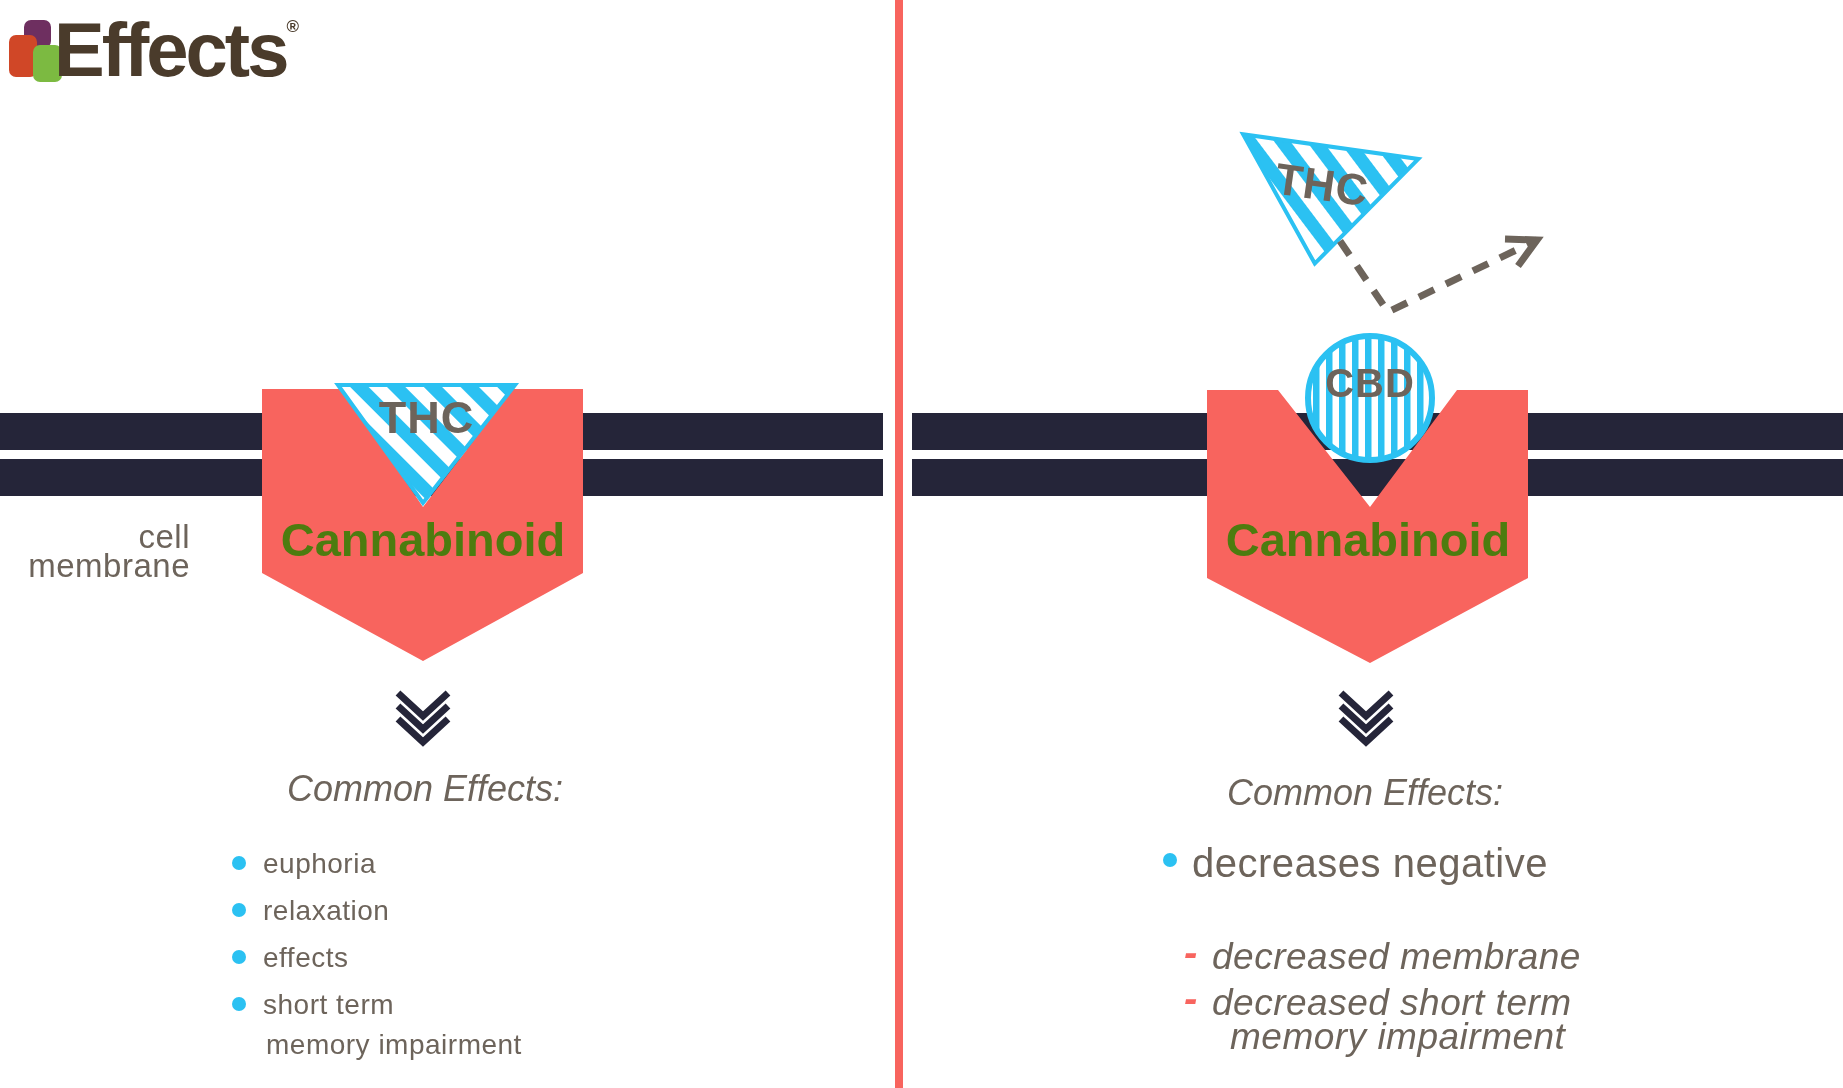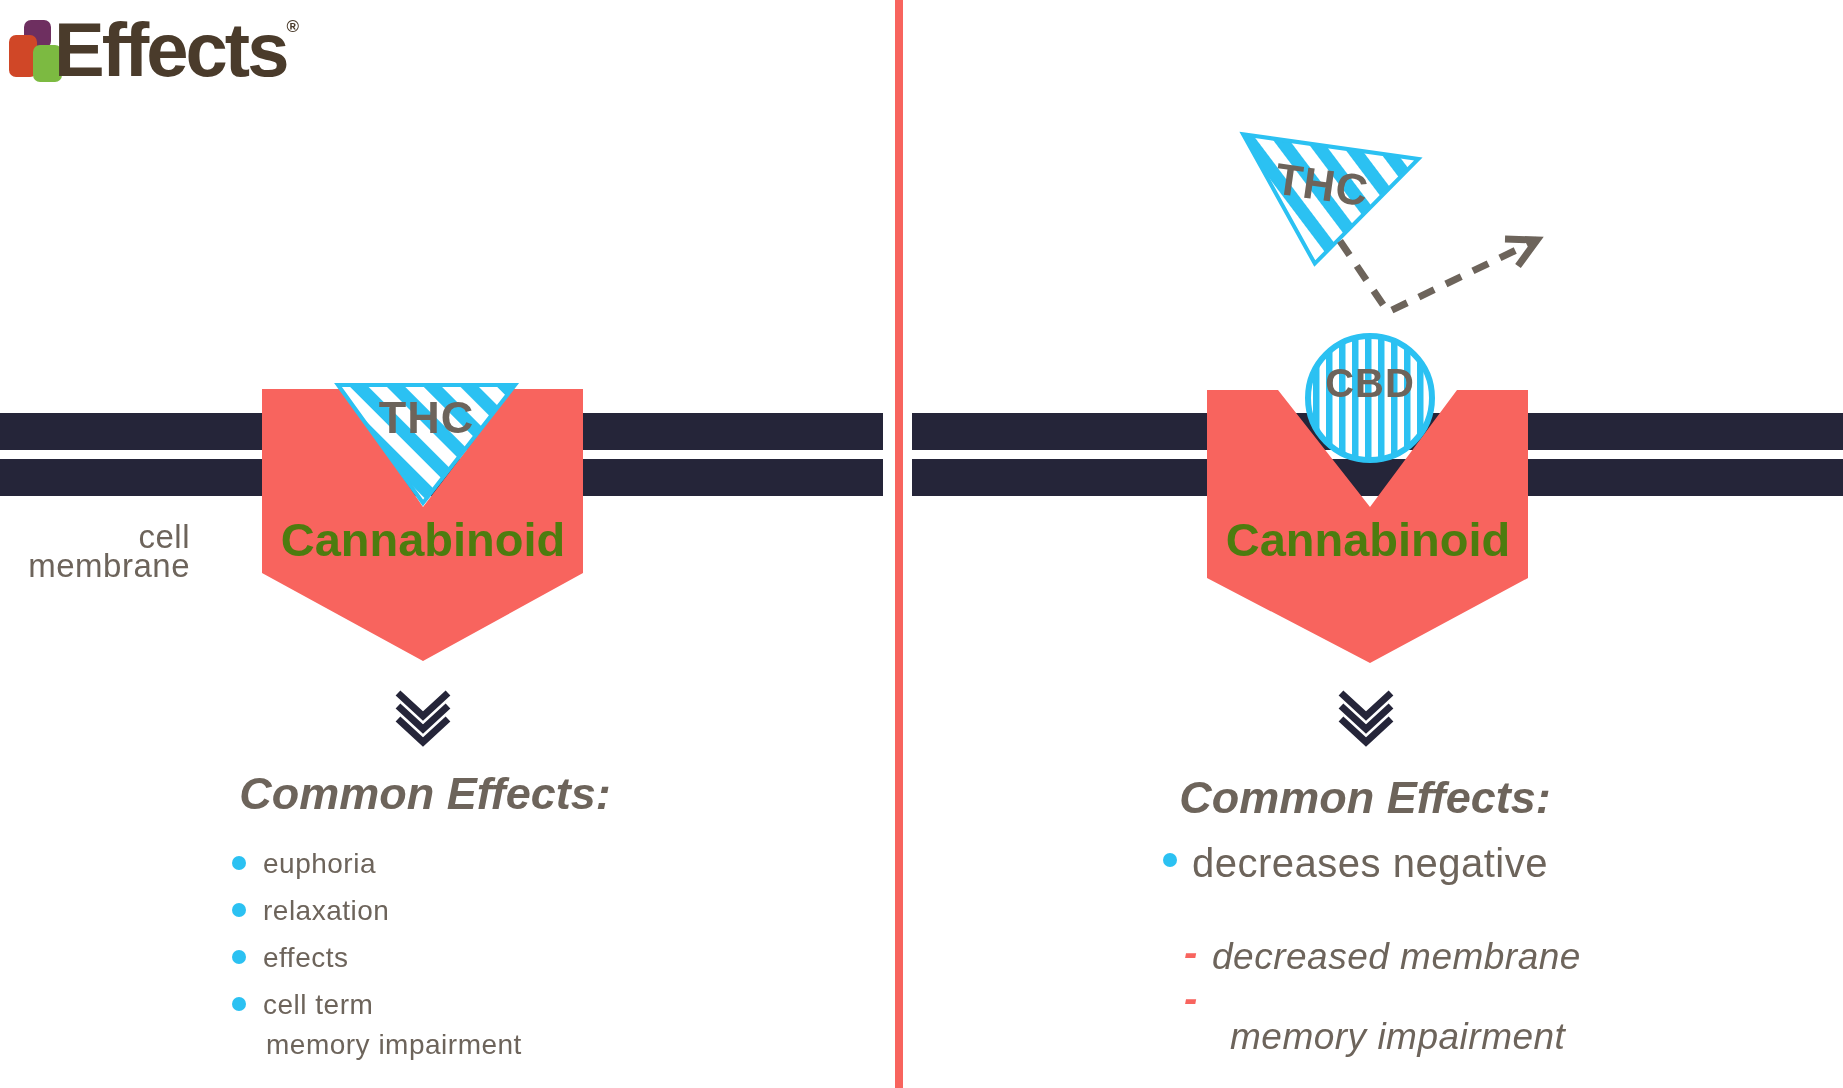--- a/index.html
+++ b/index.html
@@ -23,21 +23,21 @@
   }
   .thc-left{left:338px;top:392px;width:177px;font-size:45px;}
   .thc-right{left:1242px;top:160px;width:160px;font-size:44px;transform:rotate(8deg);}
   .cbd-label{left:1307px;top:361px;width:126px;font-size:40px;}
   .receptor-label{
     color:#4d7c0f;font-weight:700;text-align:center;font-size:47px;letter-spacing:0px;
   }
   .cann-left{left:258px;top:512px;width:330px;}
   .cann-right{left:1203px;top:512px;width:330px;}
   .effects-heading{
-    color:#6d645b;font-weight:700;font-style:italic;font-size:45px;
+    color:#6d645b;font-weight:400;font-style:italic;font-size:36px;
     text-align:center;letter-spacing:0px;
   }
   .head-left{left:180px;top:768px;width:490px;}
   .head-right{left:1120px;top:772px;width:490px;}
   .li-text{color:#6d645b;font-size:28px;line-height:40px;letter-spacing:0.5px;}
   .li-text-lg{color:#6d645b;font-size:40px;line-height:42px;letter-spacing:0.5px;}
   .bullet-dot{
     width:14px;height:14px;border-radius:50%;background:#2bc1f2;
   }
   .sub-text{color:#6d645b;font-size:37px;font-style:italic;letter-spacing:0.5px;}
@@ -116,30 +116,31 @@
   <div class="abs bullet-dot" style="left:232px;top:856px;"></div>
   <div class="abs li-text" style="left:263px;top:844px;">euphoria</div>
 
   <div class="abs bullet-dot" style="left:232px;top:903px;"></div>
   <div class="abs li-text" style="left:263px;top:891px;">relaxation</div>
 
   <div class="abs bullet-dot" style="left:232px;top:950px;"></div>
   <div class="abs li-text" style="left:263px;top:938px;">effects</div>
 
   <div class="abs bullet-dot" style="left:232px;top:997px;"></div>
-  <div class="abs li-text" style="left:263px;top:985px;">cell term</div>
+  <div class="abs li-text" style="left:263px;top:985px;">short term</div>
   <div class="abs li-text" style="left:266px;top:1025px;">memory impairment</div>
 
   <div class="abs ligand-label thc-right">THC</div>
   <div class="abs ligand-label cbd-label">CBD</div>
   <div class="abs receptor-label cann-right">Cannabinoid</div>
   <div class="abs effects-heading head-right">Common Effects:</div>
 
   <div class="abs bullet-dot" style="left:1163px;top:853px;"></div>
   <div class="abs li-text-lg" style="left:1192px;top:842px;">decreases negative</div>
 
   <div class="abs sub-dash" style="left:1184px;top:930px;">-</div>
   <div class="abs sub-text" style="left:1212px;top:936px;">decreased membrane</div>
 
   <div class="abs sub-dash" style="left:1184px;top:976px;">-</div>
+  <div class="abs sub-text" style="left:1212px;top:982px;">decreased short term</div>
   <div class="abs sub-text" style="left:1230px;top:1016px;">memory impairment</div>
 
 </div>
 
 </body></html>

